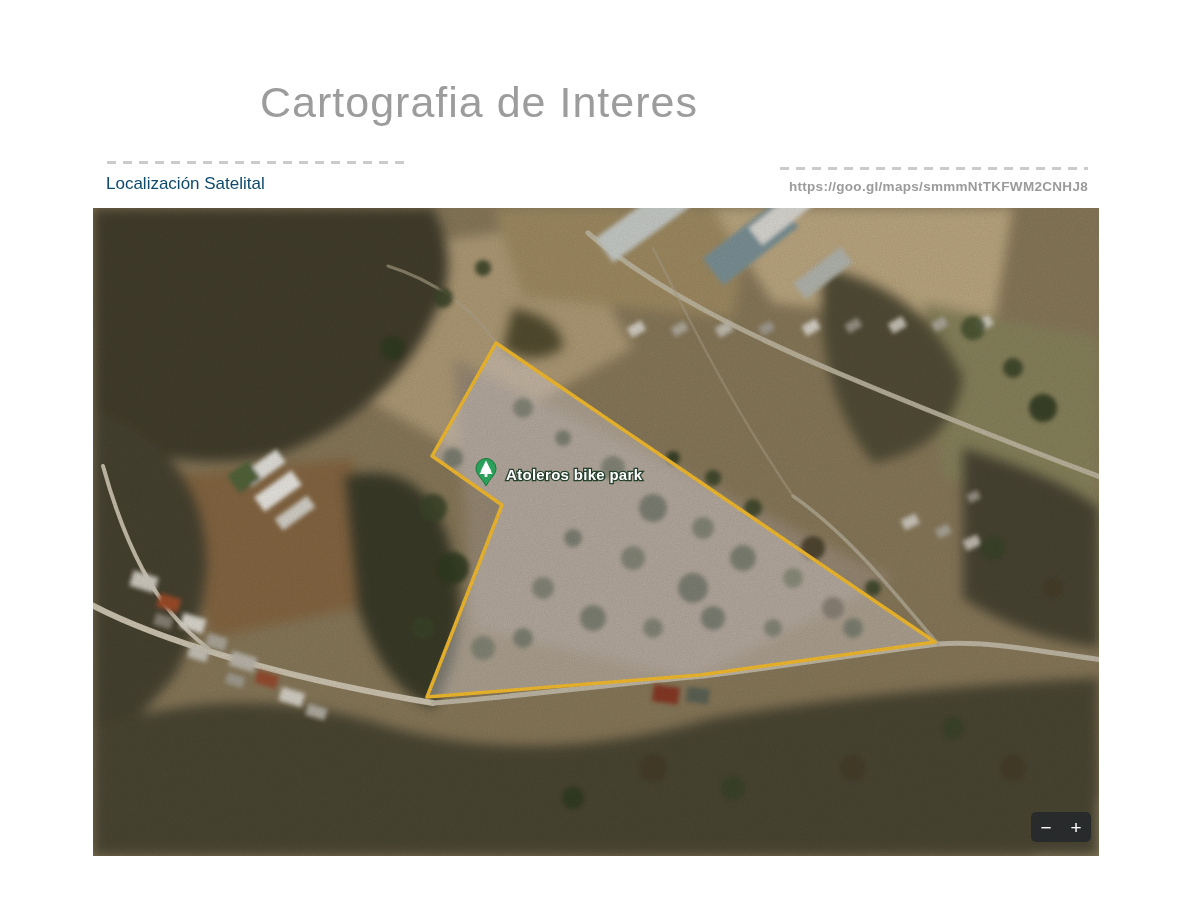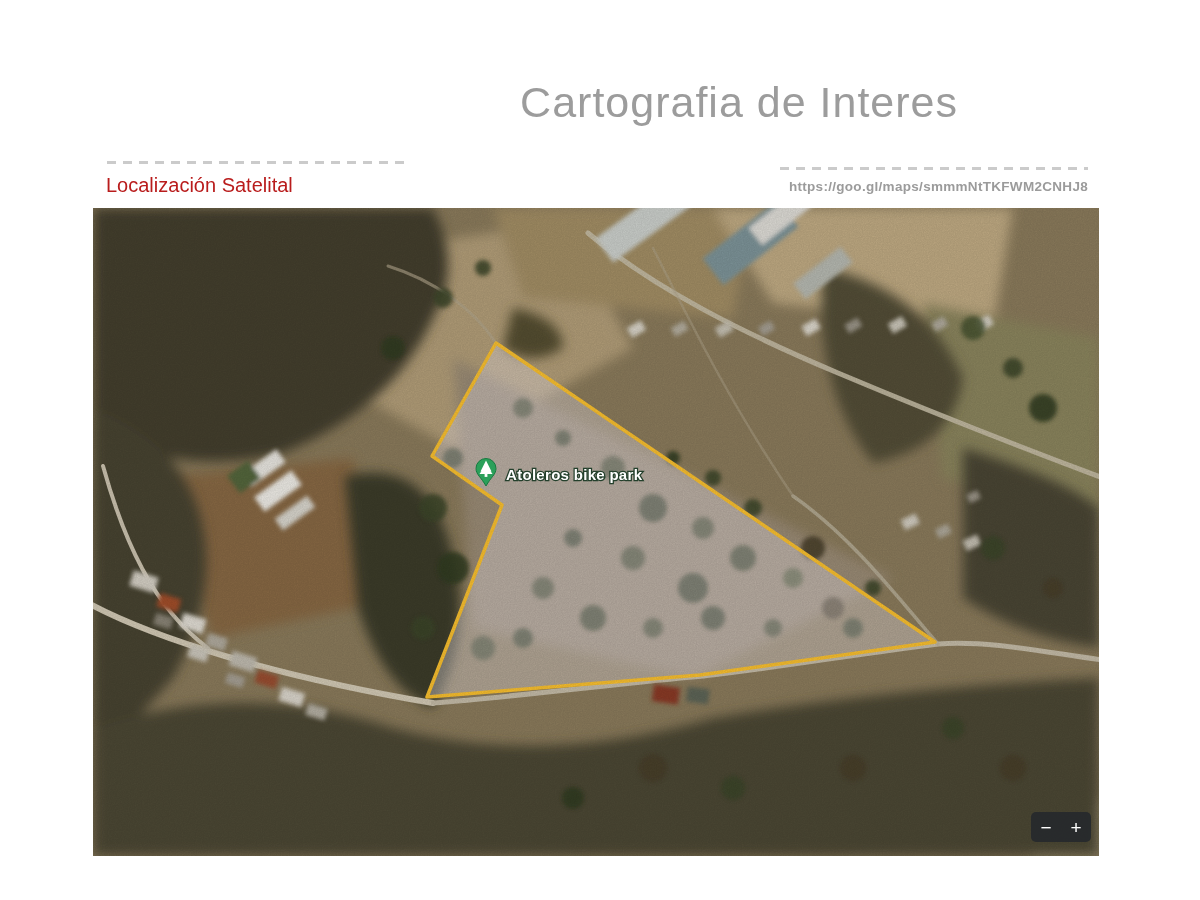--- a/index.html
+++ b/index.html
@@ -2,31 +2,31 @@
 <html><head>
 <meta charset="utf-8">
 <style>
   html,body{margin:0;padding:0;background:#ffffff;}
   body{
     width:1200px;height:900px;position:relative;overflow:hidden;
     font-family:"Liberation Sans", sans-serif;
   }
   .slide-title{
     position:absolute;top:78px;left:0;width:958px;
-    text-align:right;font-size:43px;font-weight:200;letter-spacing:1px;
+    text-align:center;font-size:43px;font-weight:200;letter-spacing:1px;
     color:#9c9c9c;
   }
   .dash-line{
     position:absolute;height:3px;
     background:repeating-linear-gradient(to right,#cbcbcb 0 9px,transparent 9px 16px);
   }
   .dash-left{left:107px;top:161px;width:301px;}
   .dash-right{left:780px;top:167px;width:308px;}
   .caption-left{
-    position:absolute;left:106px;top:174px;font-size:20px;color:#b91c1c;
+    position:absolute;left:106px;top:174px;font-size:17px;color:#0c4a6e;
   }
   .caption-right{
     position:absolute;left:640px;top:179px;width:448px;text-align:right;
     font-size:13.5px;color:#9b9b9b;letter-spacing:.3px;font-weight:bold;
   }
   .map-wrap{
     position:absolute;left:93px;top:208px;width:1006px;height:648px;
     background:#8f7f60;overflow:hidden;
   }
   .map-wrap svg{display:block;width:100%;height:100%;}

